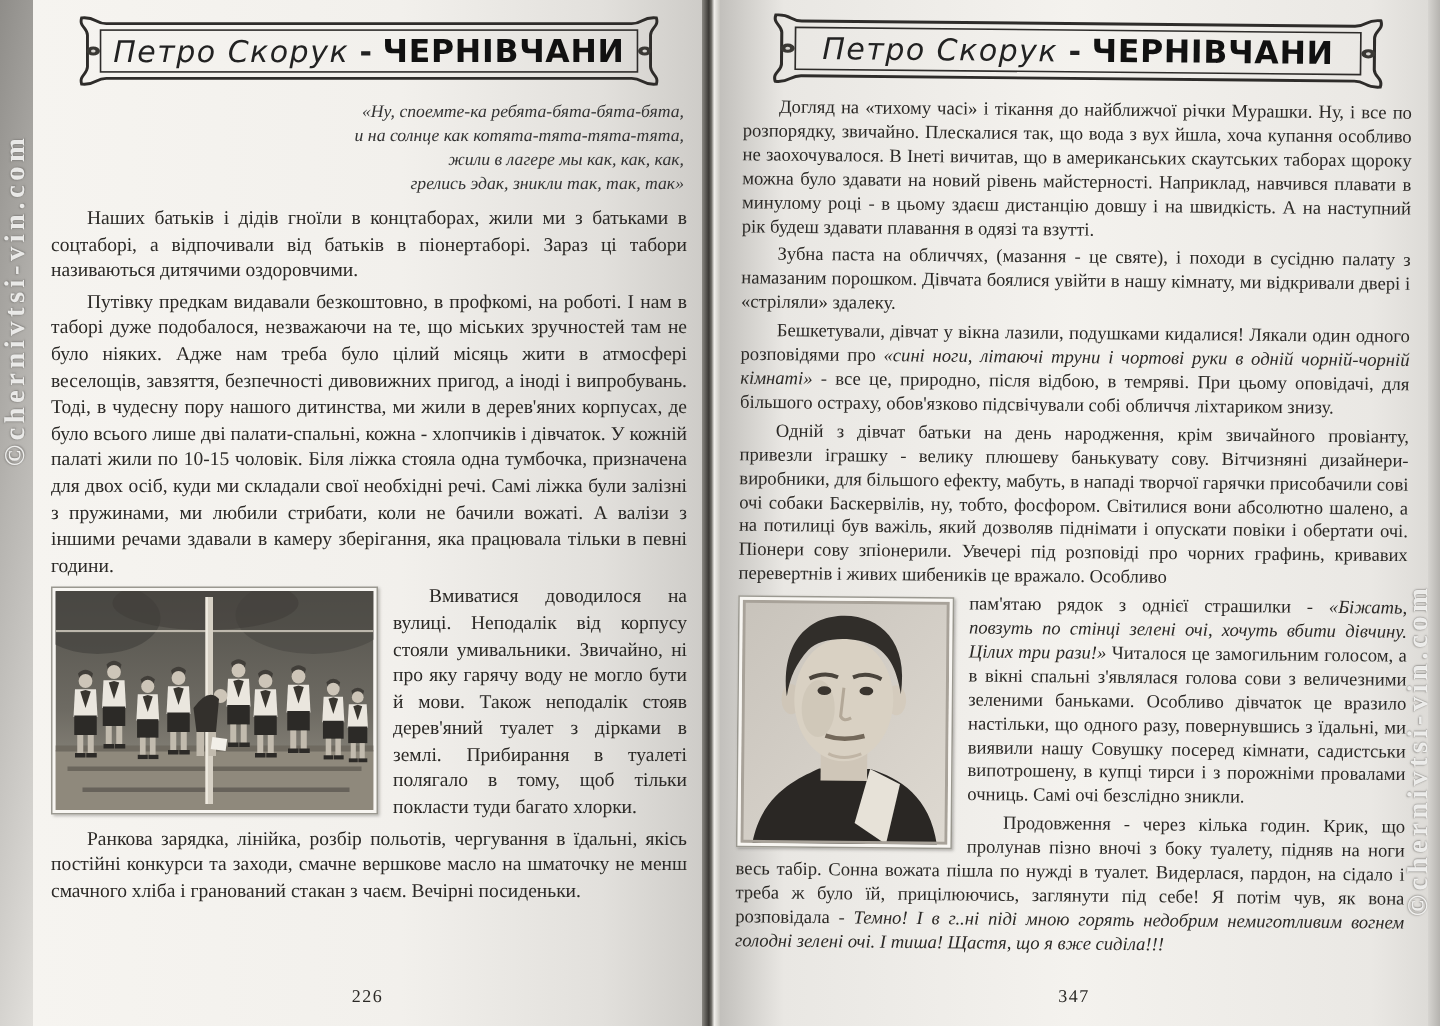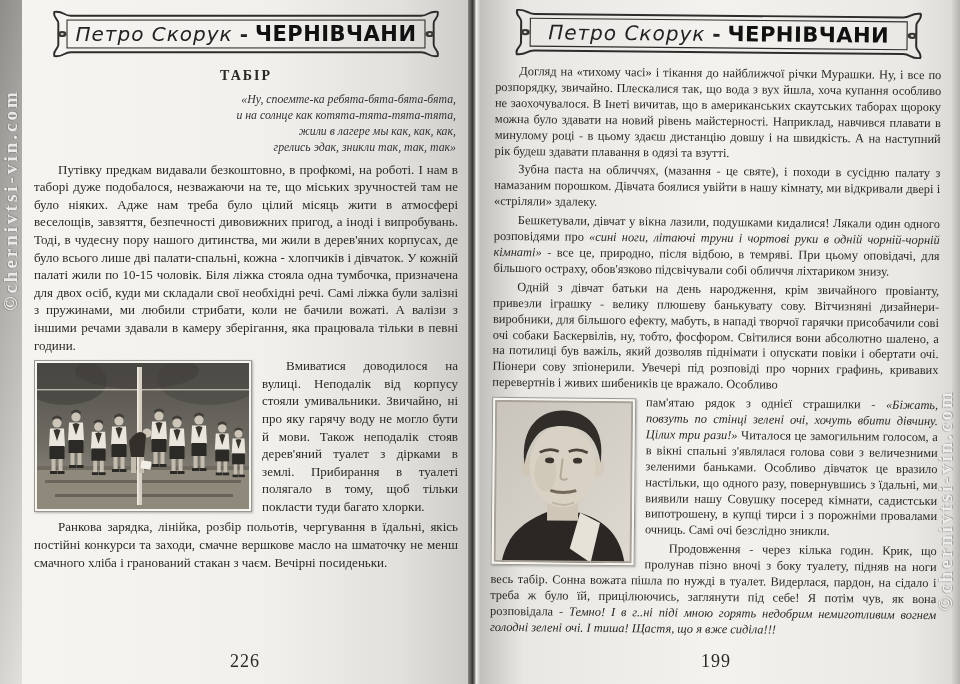--- a/index.html
+++ b/index.html
@@ -45,21 +45,21 @@
   .quote span{display:block;font-style:italic;}
 
   
   .photoblock{margin-top:2px;}
   .photoblock::after{content:"";display:block;clear:both;}
   .photo{float:left;background:#f8f6f2;border:1px solid #9a9890;padding:2px;
          margin:3px 10px 2px 0;box-shadow:1px 1px 2px rgba(60,58,54,.35);}
   .photo svg{display:block;}
 
   .pagenum{position:absolute;left:0;right:0;bottom:12px;text-align:center;
-           font-size:18px;letter-spacing:1px;color:#2b2926;}
+           font-size:12px;letter-spacing:1px;color:#2b2926;}
 
   
   .watermark{position:absolute;width:380px;height:22px;line-height:22px;text-align:center;
      transform:rotate(-90deg);font-family:"Liberation Serif",serif;font-weight:bold;
      font-size:19px;letter-spacing:3px;color:rgba(252,252,250,0.85);
      text-shadow:0.6px 0.6px 1px rgba(110,108,104,0.55),-0.6px -0.6px 1px rgba(110,108,104,0.45);
      z-index:5;pointer-events:none;}
   .wm-left{left:-179px;top:189px;}
   .wm-right{left:756px;top:489px;}
 </style>
@@ -83,27 +83,27 @@
           <ellipse cx="405" cy="26" rx="1.6" ry="1.1" fill="#d8d6d2"></ellipse>
         </svg>
         <div class="plaque-text">
           <span class="plq-author">Петро Скорук</span>
           <span class="plq-dash">-</span>
           <span class="plq-title">ЧЕРНІВЧАНИ</span>
         </div>
       </div>
 
       <div class="body">
-        <div class="section-heading">ТАБІР</div>
         <div class="quote">
           <span>«Ну, споемте-ка ребята-бята-бята-бята,</span>
           <span>и на солнце как котята-тята-тята-тята,</span>
           <span>жили в лагере мы как, как, как,</span>
           <span>грелись эдак, зникли так, так, так»</span>
         </div>
+        <p>Наших батьків і дідів гноїли в концтаборах, жили ми з батьками в соцтаборі, а відпочивали від батьків в піонертаборі. Зараз ці табори називаються дитячими оздоровчими.</p>
         <p>Путівку предкам видавали безкоштовно, в профкомі, на роботі. І нам в таборі дуже подобалося, незважаючи на те, що міських зручностей там не було ніяких. Адже нам треба було цілий місяць жити в атмосфері веселощів, завзяття, безпечності дивовижних пригод, а іноді і випробувань. Тоді, в чудесну пору нашого дитинства, ми жили в дерев'яних корпусах, де було всього лише дві палати-спальні, кожна - хлопчиків і дівчаток. У кожній палаті жили по 10-15 чоловік. Біля ліжка стояла одна тумбочка, призначена для двох осіб, куди ми складали свої необхідні речі. Самі ліжка були залізні з пружинами, ми любили стрибати, коли не бачили вожаті. А валізи з іншими речами здавали в камеру зберігання, яка працювала тільки в певні години.</p>
 
         <div class="photoblock">
           <div class="photo">
             <svg viewBox="0 0 212 146" width="212" height="146">
               <defs>
                 <linearGradient id="gp1" x1="0" y1="0" x2="0" y2="1">
                   <stop offset="0" stop-color="#54524c"></stop>
                     <stop offset="0.55" stop-color="#6e6b63"></stop>
                     <stop offset="1" stop-color="#9a958a"></stop>
@@ -210,19 +210,19 @@
               <path d="M56 90 Q68 94 82 90" stroke="#73685a" stroke-width="3" fill="none"></path>
               <path d="M58 102 Q68 107 80 102" stroke="#c0b5a5" stroke-width="2" fill="none"></path>
               <rect x="1" y="1" width="136" height="160" fill="none" stroke="#a8a299" stroke-width="2"></rect>
             </svg>
           </div>
           <p class="noindent"><span>пам'ятаю рядок з однієї страшилки - </span><span class="em">«Біжать, повзуть по стінці зелені очі, хочуть вбити дівчину. Цілих три рази!»</span><span> Читалося це замогильним голосом, а в вікні спальні з'являлася голова сови з величезними зеленими баньками. Особливо дівчаток це вразило настільки, що одного разу, повернувшись з їдальні, ми виявили нашу Совушку посеред кімнати, садистськи випотрошену, в купці тирси і з порожніми провалами очниць. Самі очі безслідно зникли.</span></p>
           <p><span>Продовження - через кілька годин. Крик, що пролунав пізно вночі з боку туалету, підняв на ноги весь табір. Сонна вожата пішла по нужді в туалет. Видерлася, пардон, на сідало і треба ж було їй, прицілюючись, заглянути під себе! Я потім чув, як вона розповідала - </span><span class="em">Темно! І в г..ні піді мною горять недобрим немиготливим вогнем голодні зелені очі. І тиша! Щастя, що я вже сиділа!!!</span></p>
         </div>
       </div>
     </div>
-    <div class="pagenum">199</div>
+    <div class="pagenum">347</div>
   </div>
 
   <div class="watermark wm-left">©chernivtsi-vin.com</div>
   <div class="watermark wm-right">©chernivtsi-vin.com</div>
 
 </div>
 
 </body></html>

